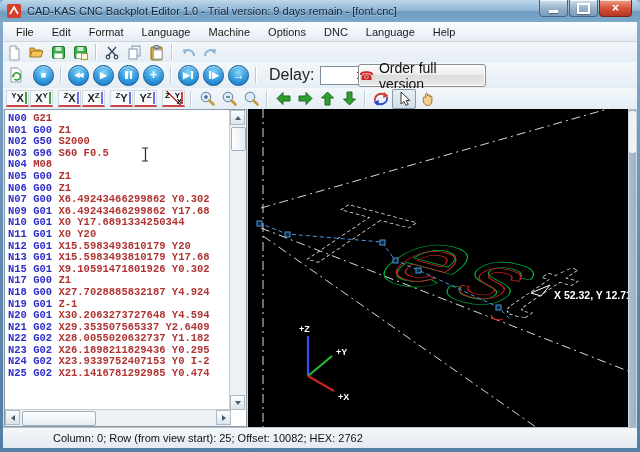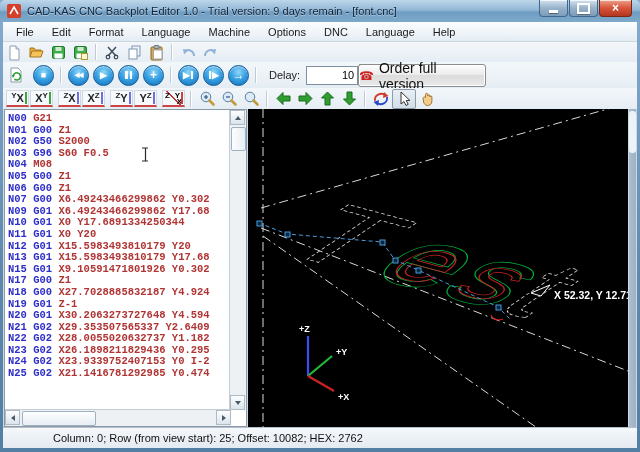--- a/index.html
+++ b/index.html
@@ -35,21 +35,21 @@
   .icobtn{width:22px;height:18px;display:flex;align-items:center;justify-content:center;}
   .circbtn{width:21px;height:21px;border-radius:50%;margin:0 2px;
     background:radial-gradient(circle at 50% 32%,#8fd8f8 0%,#37a0e2 48%,#0f6cb8 100%);
     border:1px solid #0a5694;box-sizing:border-box;position:relative;
     display:flex;align-items:center;justify-content:center;box-shadow:inset 0 1px 1px rgba(255,255,255,.6);}
   .cg{color:#fff;font-size:9px;font-weight:bold;line-height:1;}
   .cg.big{font-size:12px;}
   .cg.tiny{font-size:6.5px;letter-spacing:-1px;}
   .pbar{width:2.5px;height:8px;background:#fff;margin:0 1px;}
   .vbar{width:2px;height:8px;background:#fff;margin:0 1px;}
-  .delay-label{font-size:11px;color:#222;margin:0 6px 0 8px;}
+  .delay-label{font-size:16px;color:#222;margin:0 6px 0 8px;}
   .delay-input{width:44px;height:17px;border:1px solid #7e909f;font:11px "Liberation Sans",sans-serif;
     text-align:right;padding:0 3px;background:#fff;}
   .spinner{width:16px;height:20px;border:1px solid #93a3b2;background:
     linear-gradient(45deg,transparent 46%,#8a9aaa 46%,#8a9aaa 53%,transparent 53%),#f4f7fa;
     position:relative;margin-left:1px;}
   .tri-up{position:absolute;left:3px;top:3px;width:0;height:0;
     border-left:3px solid transparent;border-right:3px solid transparent;border-bottom:4px solid #333;}
   .tri-down{position:absolute;right:3px;bottom:3px;width:0;height:0;
     border-left:3px solid transparent;border-right:3px solid transparent;border-top:4px solid #333;}
   .orderbtn{position:absolute;left:355px;top:2px;width:126px;height:21px;border:1px solid #8b8b8b;

